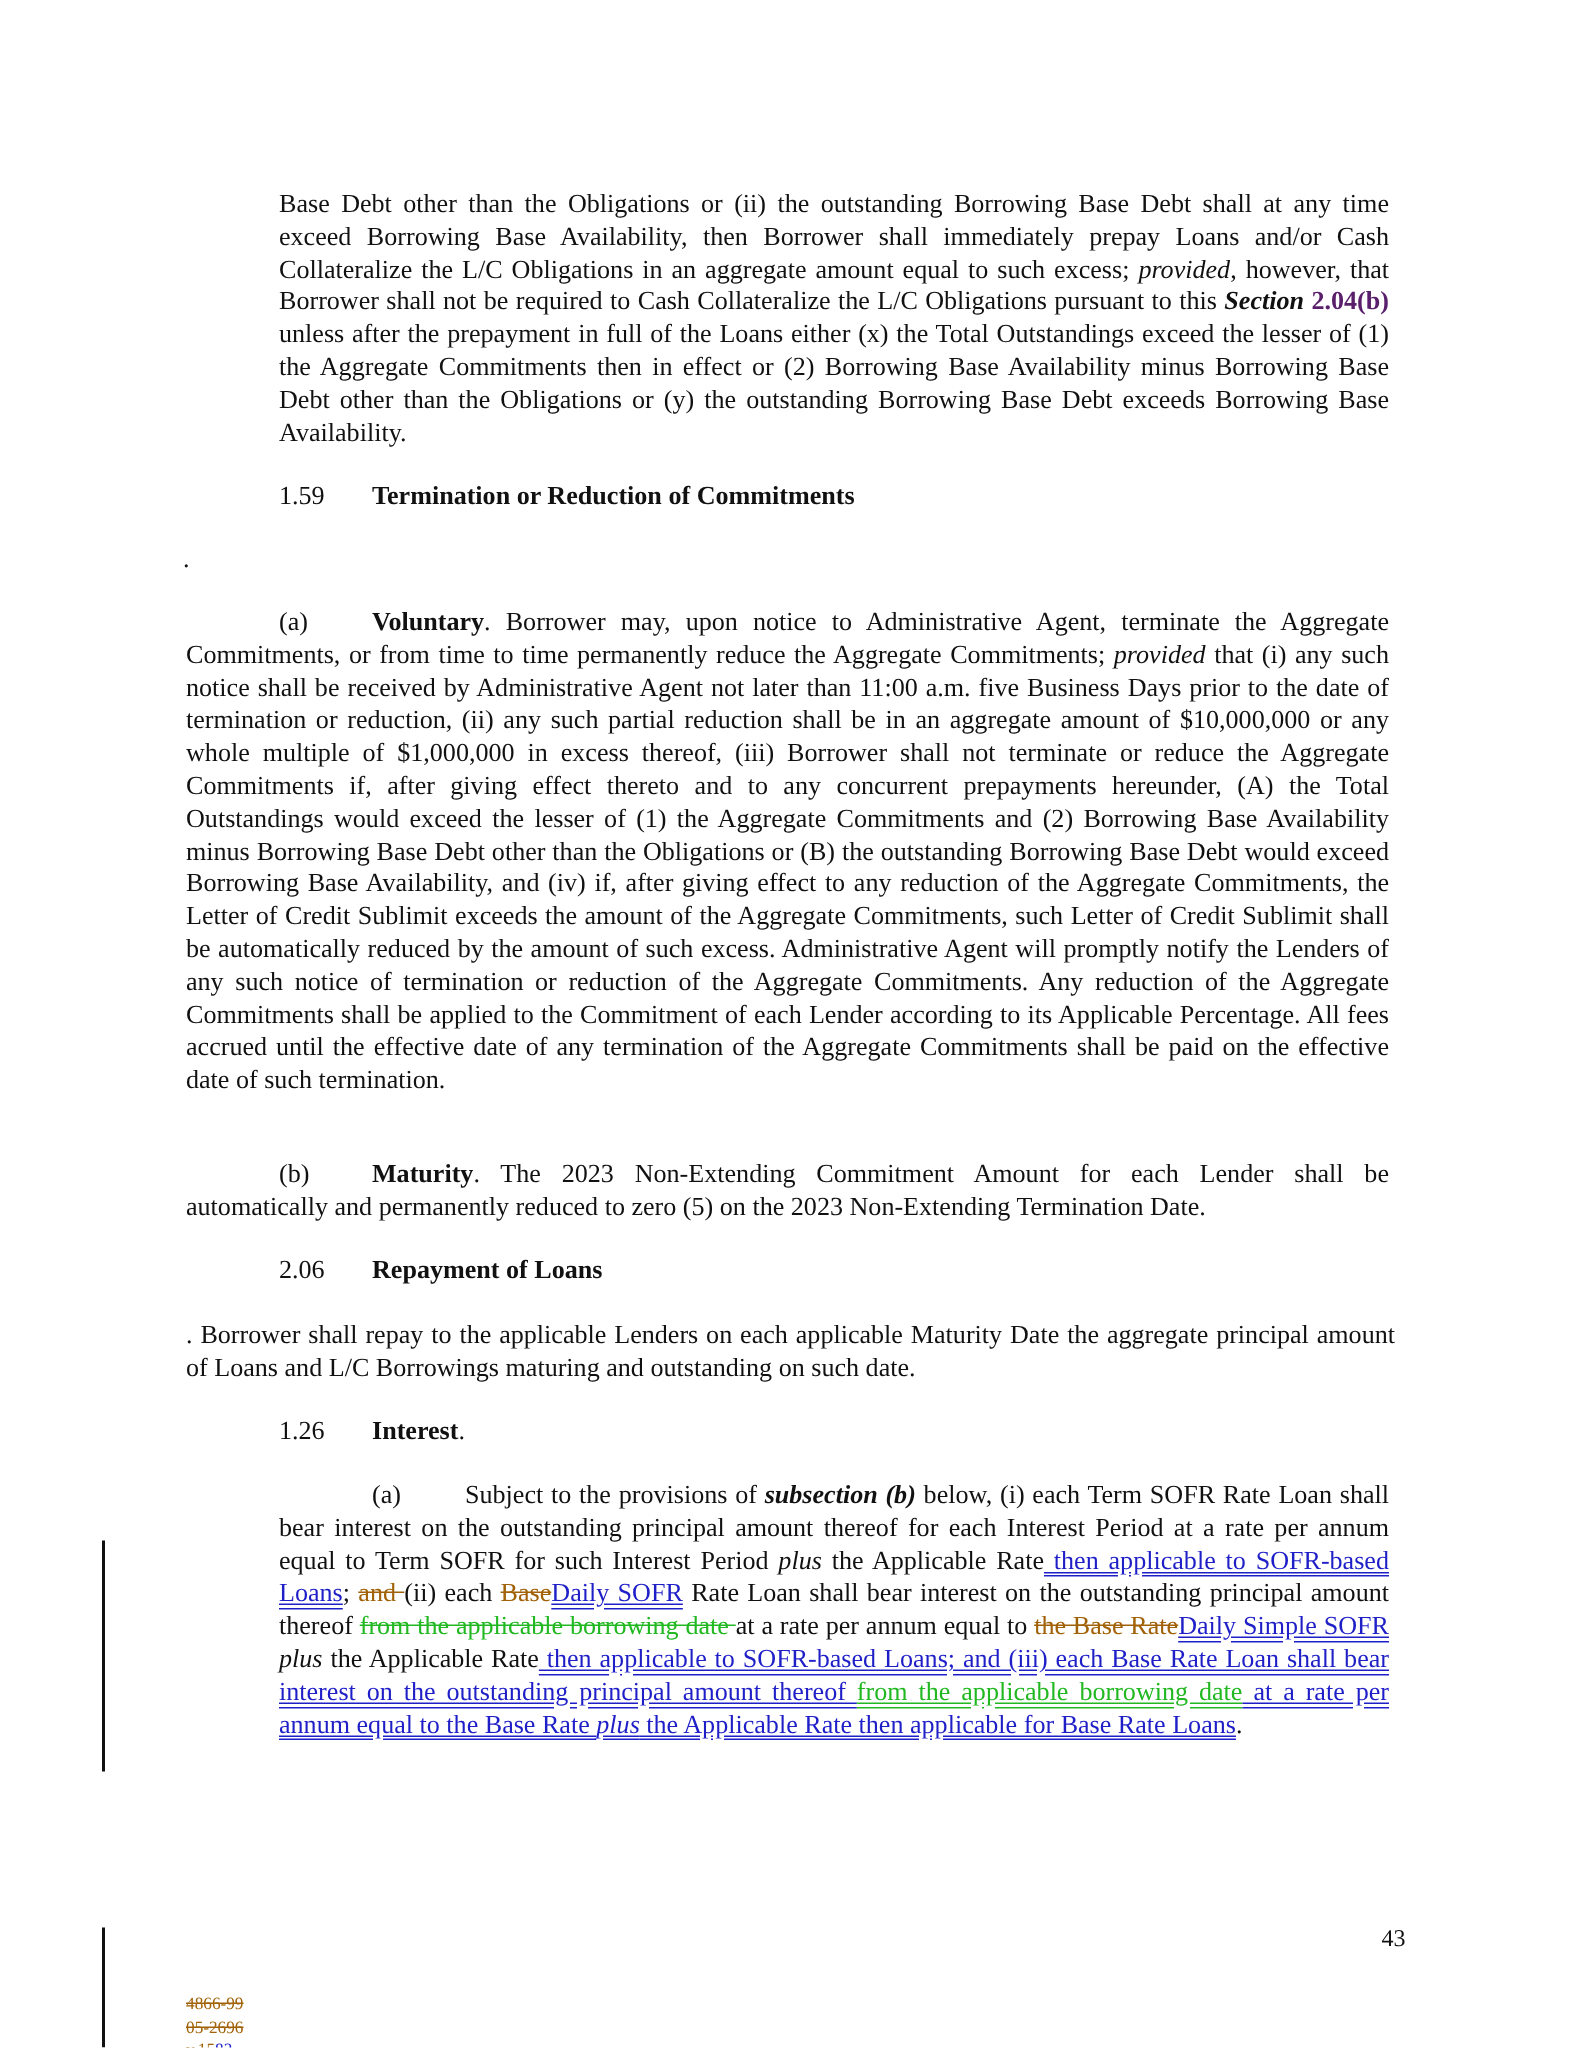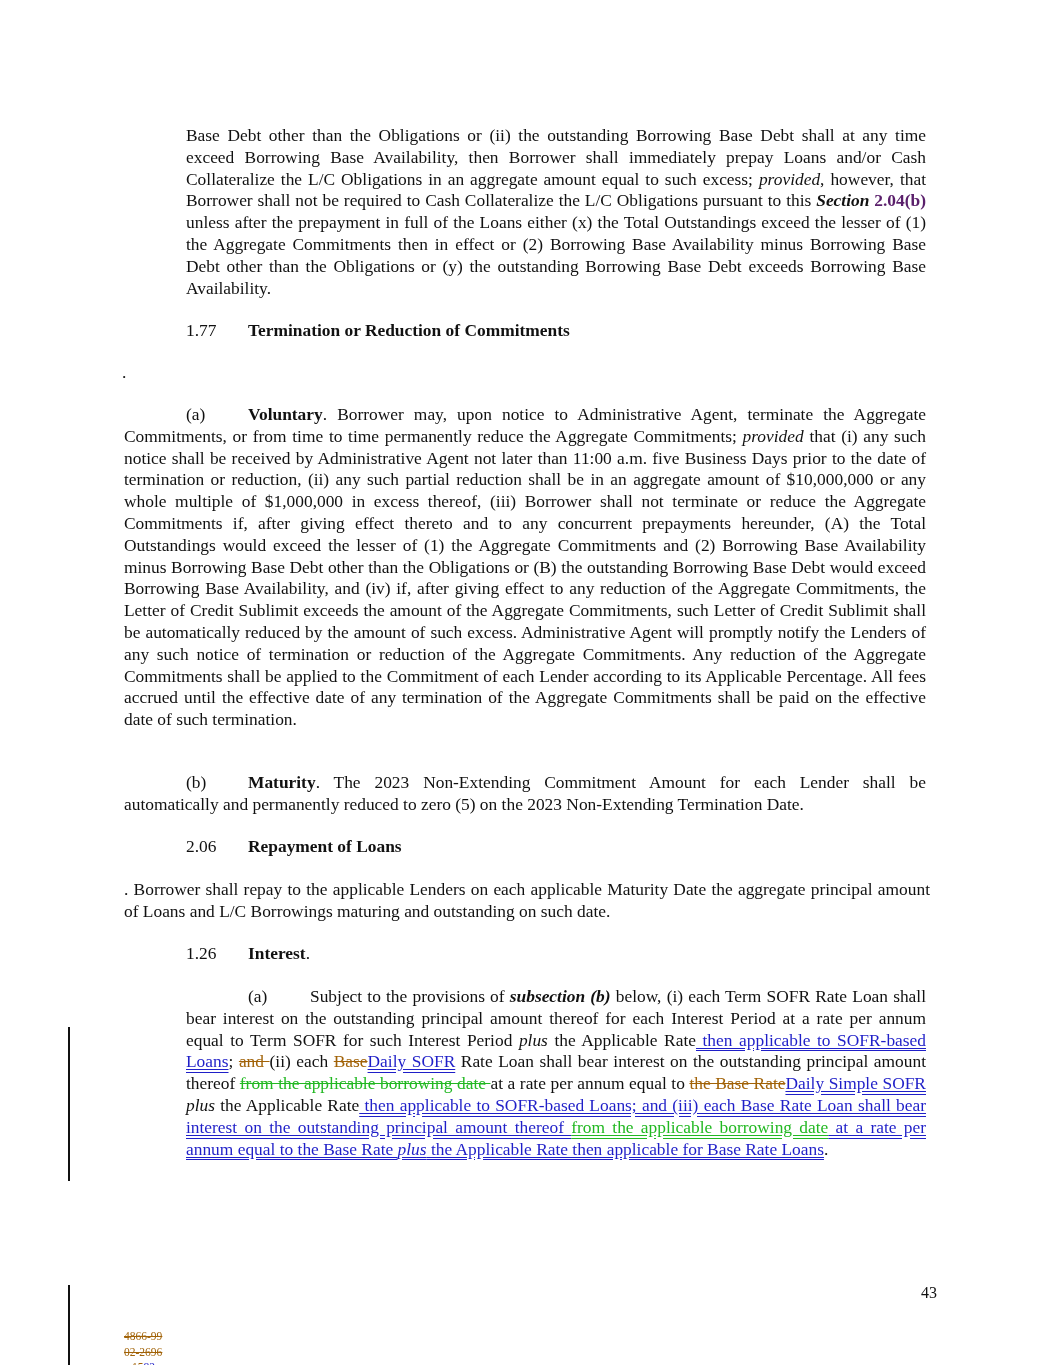--- a/index.html
+++ b/index.html
@@ -25,21 +25,21 @@
   .pagenum { position: absolute; left: 921px; top: 1284px; font-size: 16px; }
 </style>
 </head>
 <body>
 
 <p class="para last-left" style="left:186px; top:125px; width:740px;">
   <span>Base Debt other than the Obligations or (ii) the outstanding Borrowing Base Debt shall at any time exceed Borrowing Base Availability, then Borrower shall immediately prepay Loans and/or Cash Collateralize the L/C Obligations in an aggregate amount equal to such excess; </span><i>provided</i><span>, however, that Borrower shall not be required to Cash Collateralize the L/C Obligations pursuant to this </span><b><i>Section</i></b> <span class="ref">2.04(b)</span><span> unless after the prepayment in full of the Loans either (x) the Total Outstandings exceed the lesser of (1) the Aggregate Commitments then in effect or (2) Borrowing Base Availability minus Borrowing Base Debt other than the Obligations or (y) the outstanding Borrowing Base Debt exceeds Borrowing Base Availability.</span>
 </p>
 
 <div class="heading" style="left:186px; top:320px;">
-  <span class="num">1.77</span><b>Termination or Reduction of Commitments</b>
+  <span class="num">1.59</span><b>Termination or Reduction of Commitments</b>
 </div>
 
 <div class="heading" style="left:122px; top:362px;">
   <span>.</span>
 </div>
 
 <p class="para last-left" style="left:124px; top:404px; width:802px;">
   <span class="ind" style="width:62px;"></span><span class="num">(a)</span><b>Voluntary</b><span>.  Borrower may, upon notice to Administrative Agent, terminate the Aggregate Commitments, or from time to time permanently reduce the Aggregate Commitments; </span><i>provided</i><span> that (i) any such notice shall be received by Administrative Agent not later than 11:00 a.m. five Business Days prior to the date of termination or reduction, (ii) any such partial reduction shall be in an aggregate amount of $10,000,000 or any whole multiple of $1,000,000 in excess thereof, (iii) Borrower shall not terminate or reduce the Aggregate Commitments if, after giving effect thereto and to any concurrent prepayments hereunder, (A) the Total Outstandings would exceed the lesser of (1) the Aggregate Commitments and (2) Borrowing Base Availability minus Borrowing Base Debt other than the Obligations or (B) the outstanding Borrowing Base Debt would exceed Borrowing Base Availability, and (iv) if, after giving effect to any reduction of the Aggregate Commitments, the Letter of Credit Sublimit exceeds the amount of the Aggregate Commitments, such Letter of Credit Sublimit shall be automatically reduced by the amount of such excess. Administrative Agent will promptly notify the Lenders of any such notice of termination or reduction of the Aggregate Commitments. Any reduction of the Aggregate Commitments shall be applied to the Commitment of each Lender according to its Applicable Percentage. All fees accrued until the effective date of any termination of the Aggregate Commitments shall be paid on the effective date of such termination.</span>
 </p>
 
@@ -62,19 +62,19 @@
 <div class="changebar" style="top:1027px; height:154px;"></div>
 
 <p class="para last-left" style="left:186px; top:986px; width:740px;">
   <span class="ind" style="width:62px;"></span><span class="num">(a)</span><span>Subject to the provisions of </span><b><i>subsection (b)</i></b><span> below, (i) each Term SOFR Rate Loan shall bear interest on the outstanding principal amount thereof for each Interest Period at a rate per annum equal to Term SOFR for such Interest Period </span><i>plus</i><span> the Applicable Rate</span><span class="ins"> then applicable to SOFR-based Loans</span><span>; </span><span class="del">and </span><span>(ii)  each </span><span class="del">Base</span><span class="ins">Daily SOFR</span><span> Rate Loan shall bear interest on the outstanding principal amount thereof </span><span class="mvfrom">from the applicable borrowing date </span><span>at a rate per annum equal to </span><span class="del">the Base Rate</span><span class="ins">Daily Simple SOFR</span><span> </span><i>plus</i><span> the Applicable Rate</span><span class="ins"> then applicable to SOFR-based Loans; and (iii) each Base Rate Loan shall bear interest on the outstanding principal amount thereof </span><span class="mvto">from the applicable borrowing date</span><span class="ins"> at a rate per annum equal to the Base Rate </span><i class="ins">plus</i><span class="ins"> the Applicable Rate then applicable for Base Rate Loans</span><span>.</span>
 </p>
 
 <div class="changebar" style="top:1285px; height:80px;"></div>
 
 <div class="footer-id" style="top:1286px;margin-top:43px;">
   <div class="del">4866-99</div>
-  <div class="del">02-2696</div>
+  <div class="del">05-2696</div>
   <div><span class="del">v.15</span><span class="ins">82</span></div>
   <div class="ins">79-017</div>
   <div class="ins">7-9565</div>
 </div>
 
 <div class="pagenum">43</div>
 
 </body></html>

